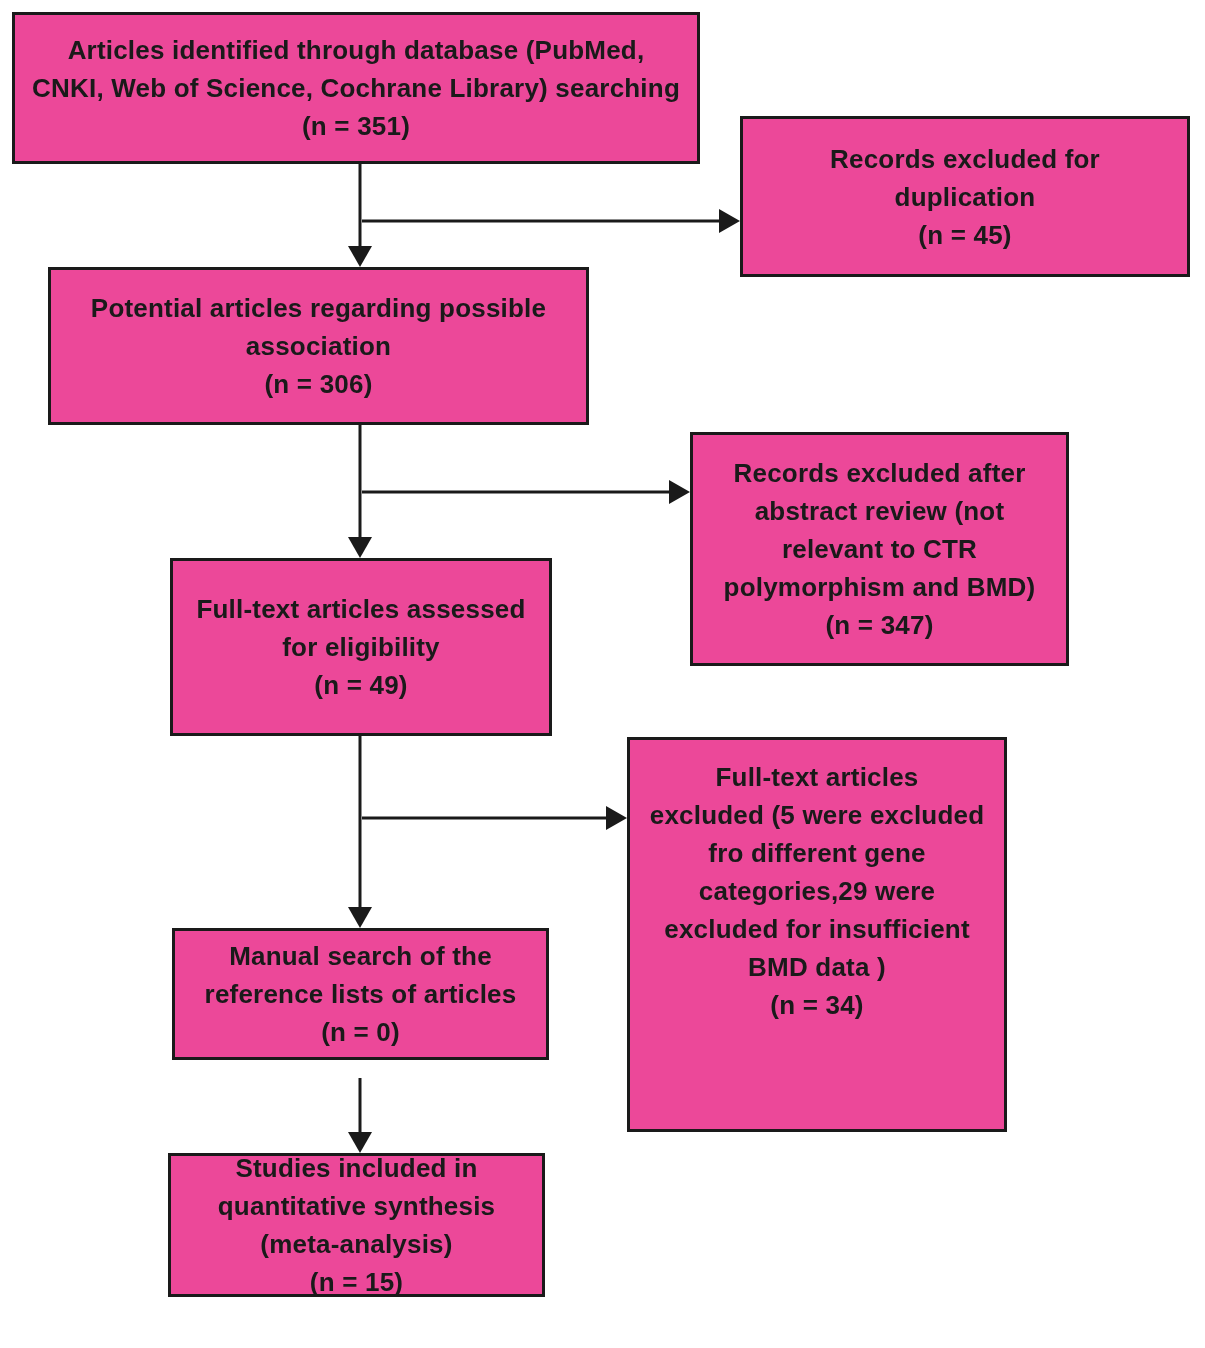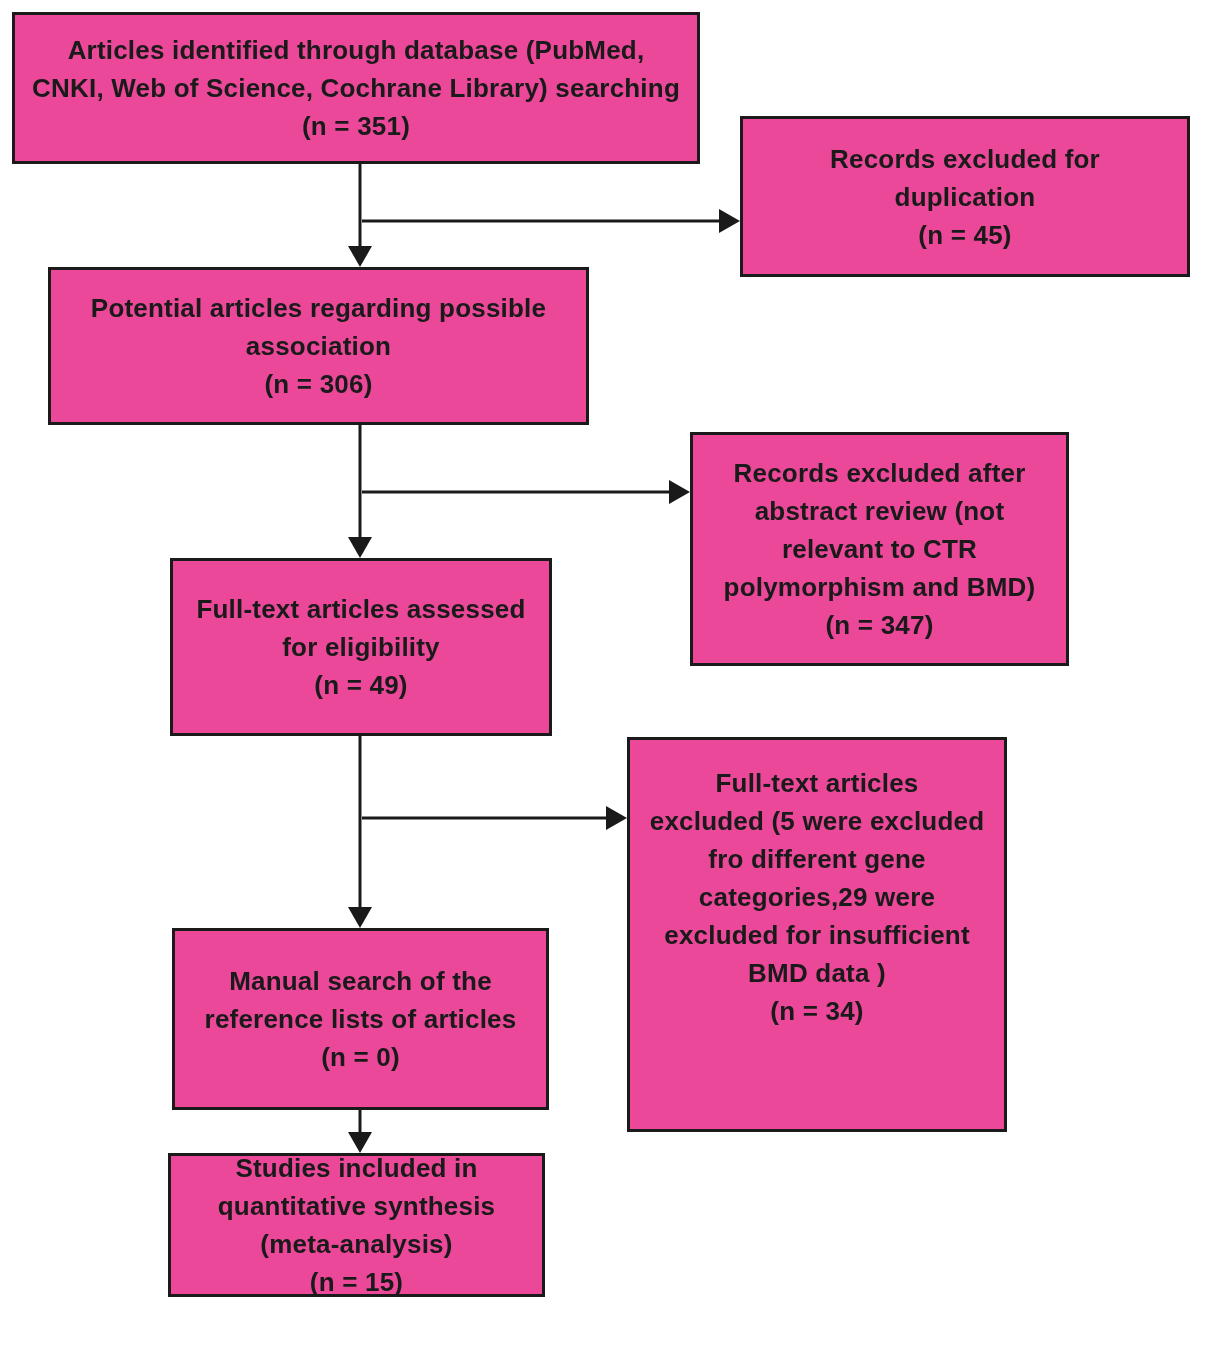--- a/index.html
+++ b/index.html
@@ -30,22 +30,22 @@
     white-space: pre-line;
     letter-spacing: 0.2px;
   }
   
   .b-identified          { left: 12px;  top: 12px;   width: 688px; height: 152px; }
   .b-excl-duplication    { left: 740px; top: 116px;  width: 450px; height: 161px; }
   .b-potential           { left: 48px;  top: 267px;  width: 541px; height: 158px; }
   .b-excl-abstract       { left: 690px; top: 432px;  width: 379px; height: 234px; }
   .b-fulltext-assessed   { left: 170px; top: 558px;  width: 382px; height: 178px; }
   .b-fulltext-excluded   { left: 627px; top: 737px;  width: 380px; height: 395px;
-                           align-items: flex-start; padding-top: 24px; }
-  .b-manual-search       { left: 172px; top: 928px;  width: 377px; height: 182px; }
+                           align-items: flex-start; padding-top: 18px; }
+  .b-manual-search       { left: 172px; top: 928px;  width: 377px; height: 132px; }
   .b-included            { left: 168px; top: 1153px; width: 377px; height: 144px; }
 
   .arrows {
     position: absolute;
     left: 0; top: 0;
     width: 1205px;
     height: 1348px;
     pointer-events: none;
   }
   .arrows line    { stroke: #1a1a1a; stroke-width: 3; }

